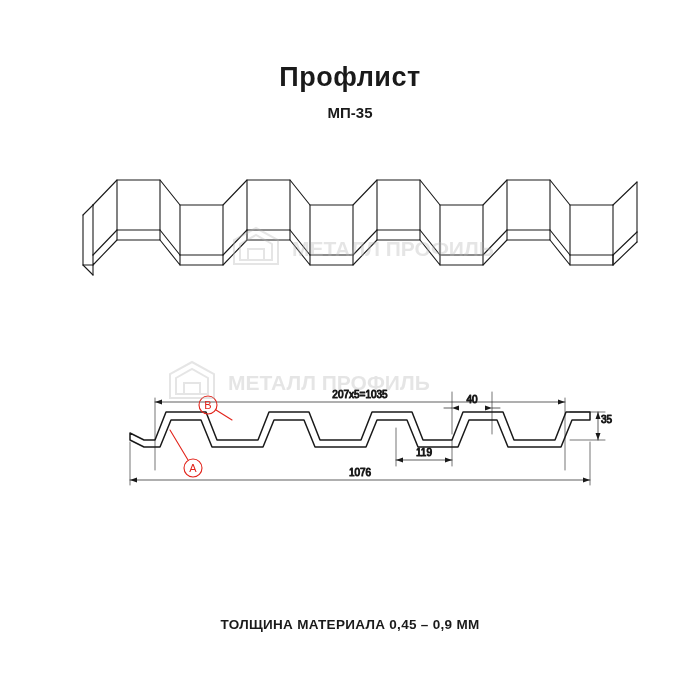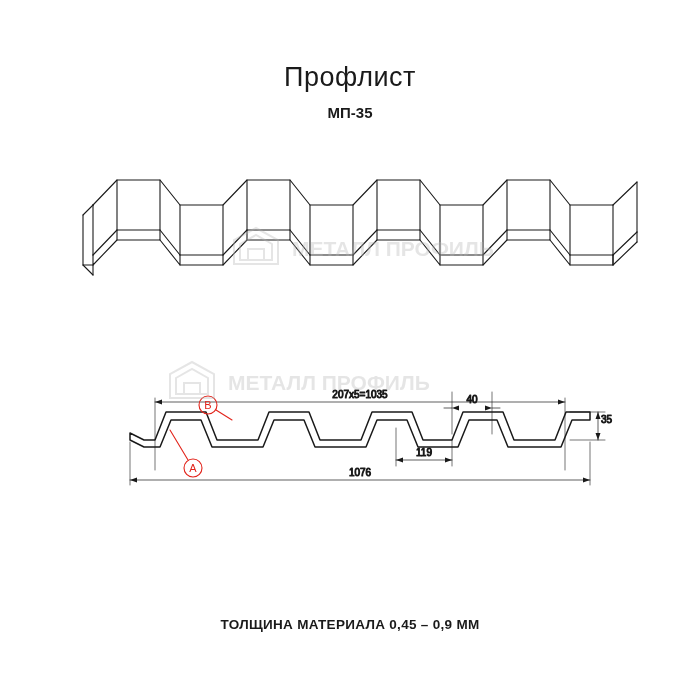--- a/index.html
+++ b/index.html
@@ -19,21 +19,21 @@
     position: absolute;
     inset: 0;
   }
   .title {
     position: absolute;
     top: 62px;
     left: 0;
     width: 700px;
     text-align: center;
     font-size: 27px;
-    font-weight: normal;
+    font-weight: bold;
     letter-spacing: 0.5px;
     color: #1a1a1a;
   }
   .subtitle {
     position: absolute;
     top: 104px;
     left: 0;
     width: 700px;
     text-align: center;
     font-size: 15px;

